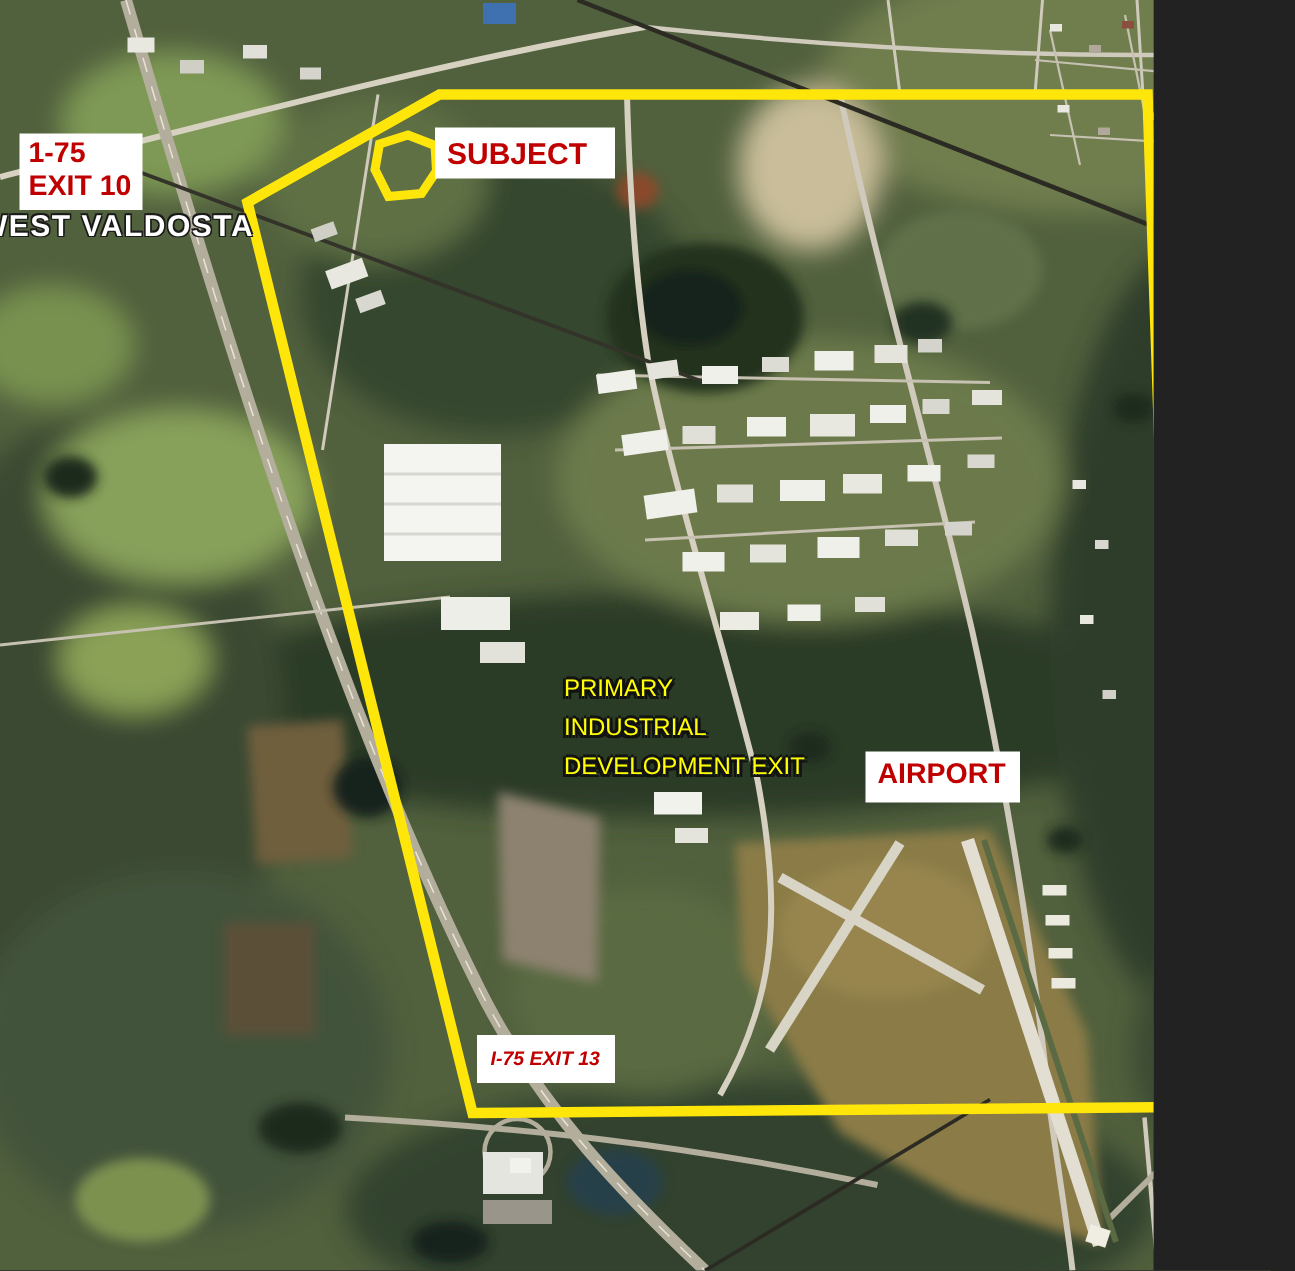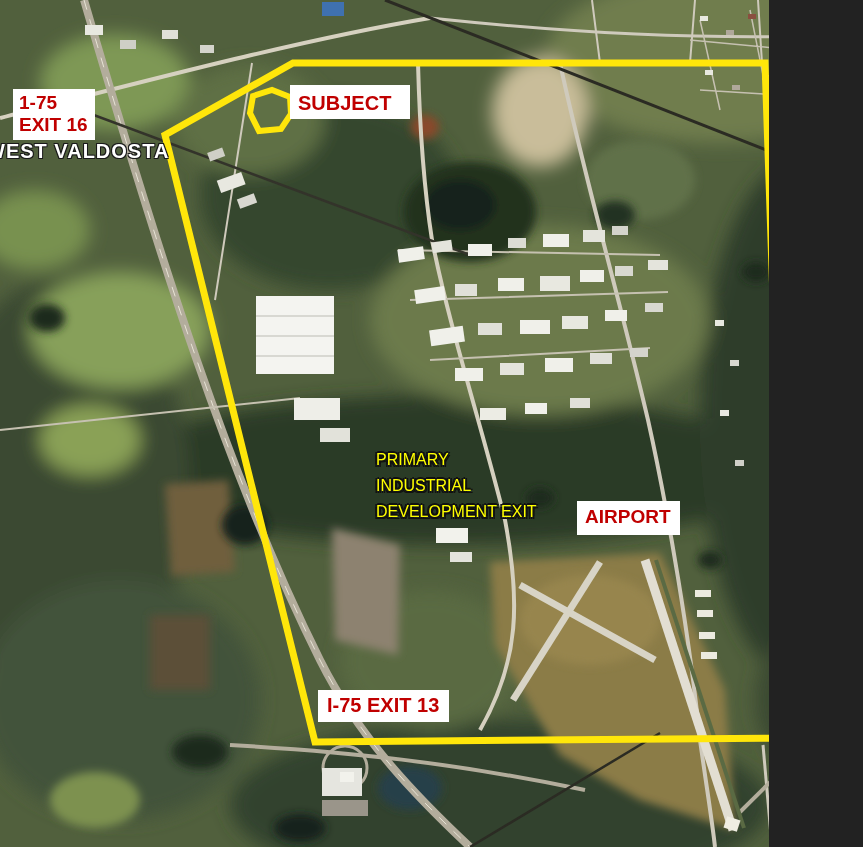--- a/index.html
+++ b/index.html
@@ -16,21 +16,21 @@
   }
   .map-root svg{position:absolute;left:0;top:0;}
   .label-box{
     position:absolute;background:var(--callout-bg);color:var(--label-red);
     font-weight:700;white-space:nowrap;z-index:3;
   }
   .lb-line{display:block;}
   #exit16-box{left:13px;top:89px;width:76px;padding:3px 0 4px 6px;font-size:19px;line-height:22px;}
   #subject-box{left:290px;top:69px;width:112px;padding:5px 0 2px 8px;font-size:20px;line-height:27px;margin-top:16px;}
   #airport-box{left:577px;top:501px;padding:4px 9px 6px 8px;font-size:19px;line-height:24px;}
-  #exit13-box{left:318px;top:690px;padding:5px 10px 6px 9px;font-size:20px;line-height:21px;}
+  #exit13-box{left:318px;top:690px;padding:5px 10px 6px 9px;font-size:13px;line-height:21px;font-style:italic;}
   #west-valdosta{
     position:absolute;left:-14px;top:140px;z-index:3;
     color:var(--imagery-label-white);font-size:20px;font-weight:700;letter-spacing:1px;
     text-shadow:-1px -1px 0 #1a1a1a,1px -1px 0 #1a1a1a,-1px 1px 0 #1a1a1a,1px 1px 0 #1a1a1a;
     white-space:nowrap;
   }
   #primary-area-label{
     position:absolute;left:376px;top:447px;z-index:3;
     color:var(--area-text-yellow);font-size:16px;font-weight:400;line-height:26px;
     text-shadow:-2px -1px 0 #111,2px -1px 0 #111,-2px 2px 0 #111,2px 2px 0 #111,0 2px 0 #111,0 -2px 0 #111;
@@ -206,21 +206,21 @@
     </g>
 
     <g fill="none" stroke-linejoin="miter" data-name="boundary-annotations">
       <polygon data-name="boundary-polygon" points="165,135 293,63 765,63 788,738 315,742" stroke-width="7"></polygon>
       <polygon data-name="subject-parcel-outline" points="253,96 272,90 290,97 291,114 281,129 259,131 250,113" stroke-width="6"></polygon>
     </g>
   </svg>
 
   <div class="label-box" id="exit16-box" data-name="exit16-callout">
     <span class="lb-line" data-name="exit16-line1">1-75</span>
-    <span class="lb-line" data-name="exit16-line2">EXIT 16</span>
+    <span class="lb-line" data-name="exit16-line2">EXIT 10</span>
   </div>
 
   <div id="west-valdosta" data-name="west-valdosta-label">WEST VALDOSTA</div>
 
   <div class="label-box" id="subject-box" data-name="subject-callout">
     <span class="lb-line" data-name="subject-line1">SUBJECT</span>
   </div>
 
   <div id="primary-area-label" data-name="primary-industrial-area-label">
     <span class="lb-line" data-name="primary-area-line1">PRIMARY</span>

